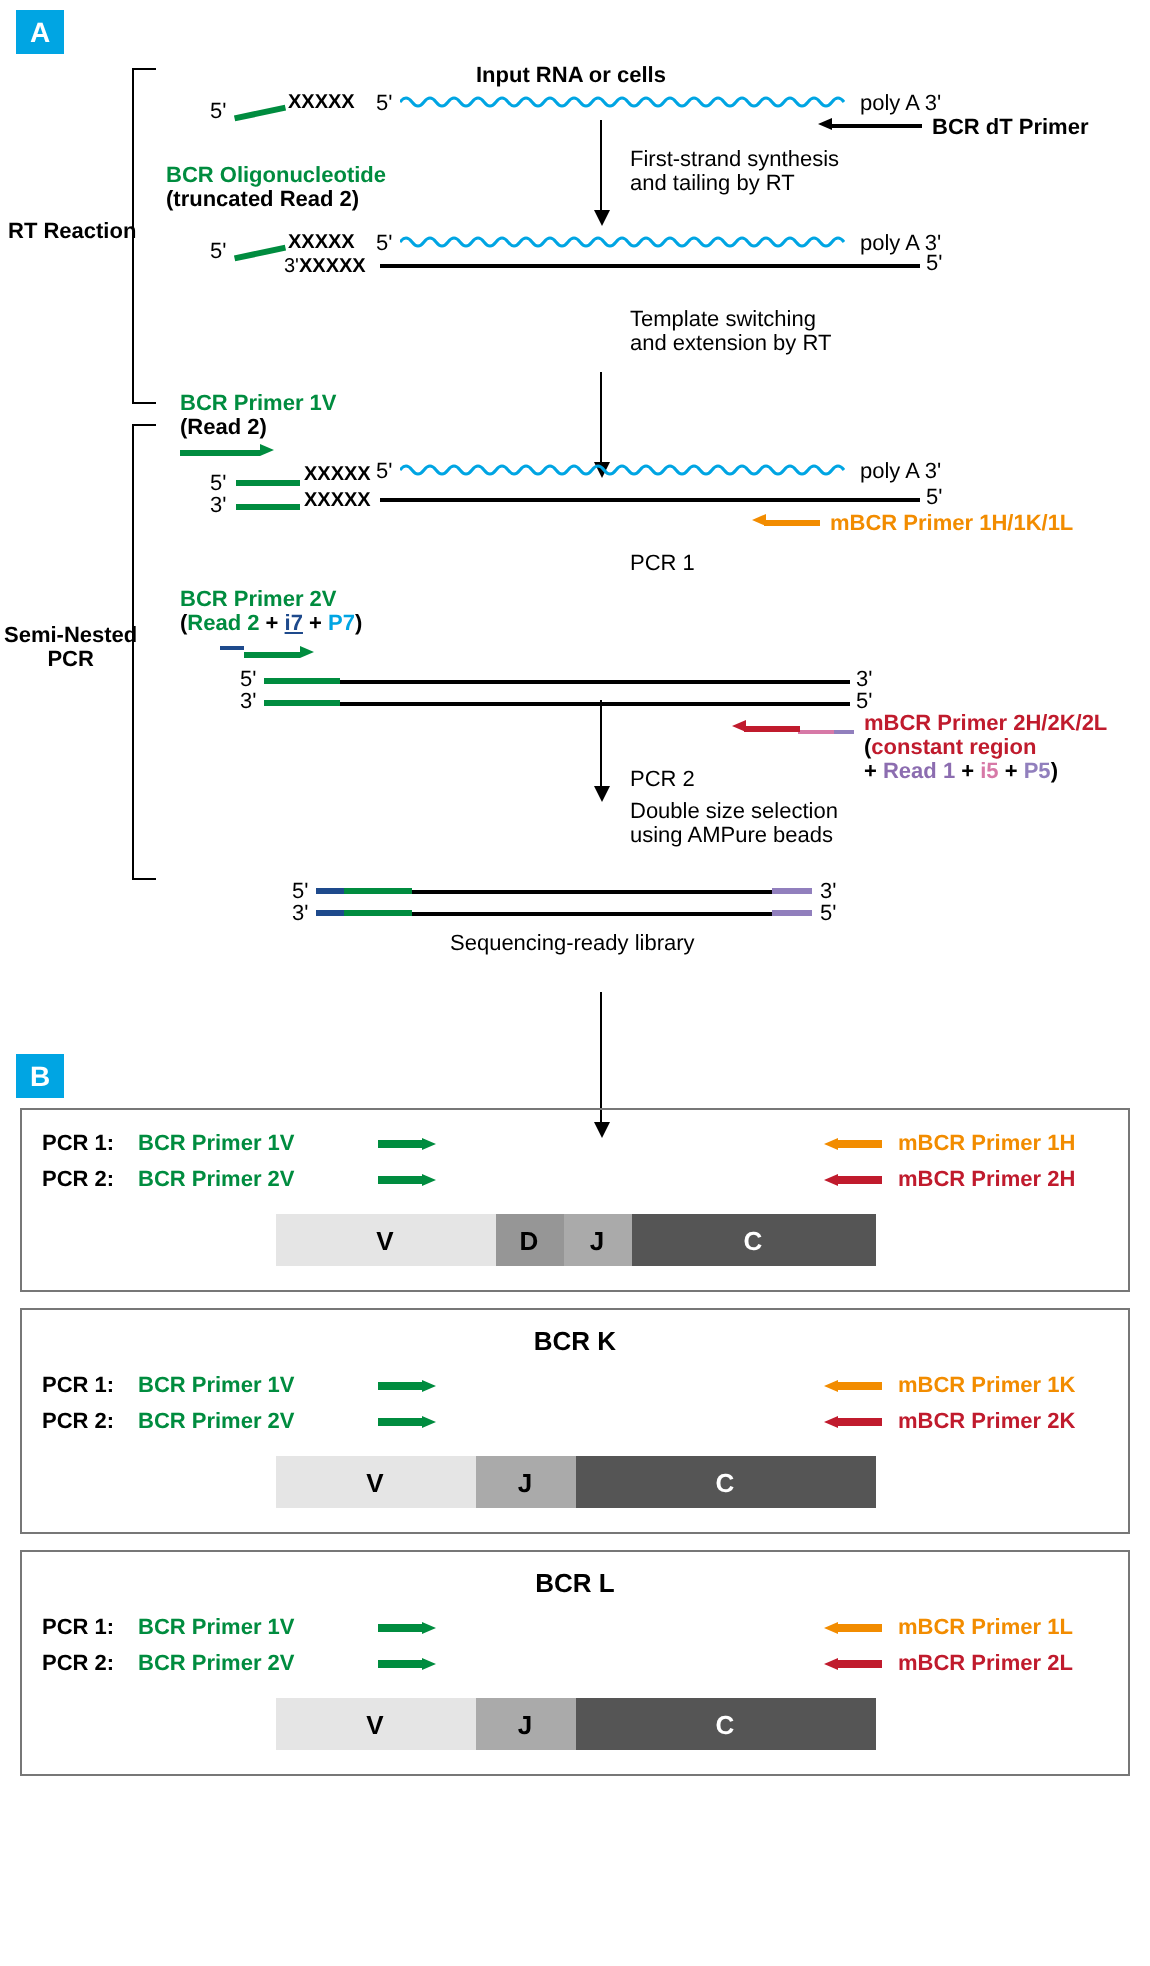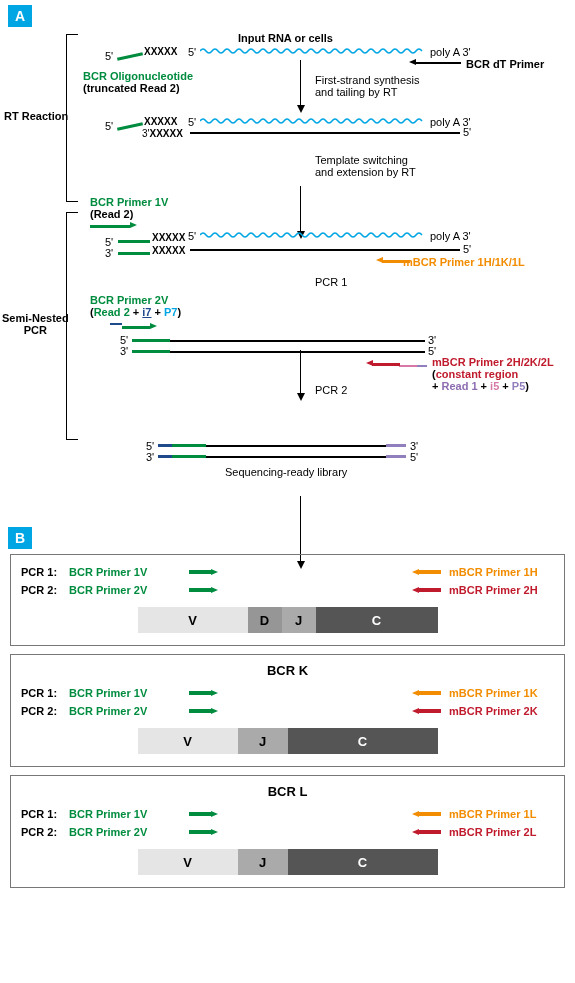--- a/index.html
+++ b/index.html
@@ -64,21 +64,21 @@
 
     <div class="abs bracket" style="left:66px; top:2px; height:168px; width:12px;"></div>
     <div class="abs bold" style="left:4px; top:78px;">RT Reaction</div>
 
     <div class="abs bracket" style="left:66px; top:180px; height:228px; width:12px;"></div>
     <div class="abs bold" style="left:2px; top:280px; white-space:pre; text-align:center;">Semi-Nested
 PCR</div>
 
     <div class="abs bold" style="left:238px; top:0px;">Input RNA or cells</div>
 
-    <div class="abs" style="left:83px; top:38px;">
+    <div class="abs" style="left:83px; top:50px;">
       <span class="bold green">BCR Oligonucleotide</span><br>
       <span class="bold">(truncated Read 2)</span>
     </div>
 
     <div class="abs" style="left:105px; top:18px;">5'</div>
     <div class="abs green-line" style="left:117px; top:23px; width:26px; transform:rotate(-12deg);"></div>
     <div class="abs xxxxx" style="left:144px; top:14px;">XXXXX</div>
 
     <div class="abs" style="left:188px; top:14px;">5'</div>
     <svg class="abs" style="left:200px; top:15px;" width="225" height="8">
@@ -132,21 +132,21 @@
     <div class="abs" style="left:430px; top:198px;">poly A 3'</div>
 
     <div class="abs" style="left:105px; top:215px;">3'</div>
     <div class="abs green-line" style="left:118px; top:220px; width:32px;"></div>
     <div class="abs xxxxx" style="left:152px; top:213px;">XXXXX</div>
     <div class="abs dark-line" style="left:190px; top:217px; width:270px;"></div>
     <div class="abs" style="left:463px; top:211px;">5'</div>
 
     <div class="abs" style="left:382px; top:228px; width:28px; height:3px; background:#f28c00;"></div>
     <div class="abs arrow-l-o" style="left:376px; top:225px;"></div>
-    <div class="abs bold orange" style="left:403px; top:224px;">mBCR Primer 1H/1K/1L</div>
+    <div class="abs bold orange" style="left:415px; top:224px;">mBCR Primer 1H/1K/1L</div>
 
     <div class="abs vert-arrow" style="left:300px; top:226px; height:44px;"></div>
     <div class="abs" style="left:315px; top:244px;">PCR 1</div>
 
     <div class="abs" style="left:90px; top:262px;">
       <span class="bold green">BCR Primer 2V</span><br>
       <span class="bold">
         <span>(</span><span class="green">Read 2</span><span> + </span><span class="dkblue">i7</span><span> + </span><span class="blue">P7</span><span>)</span>
       </span>
     </div>
@@ -169,20 +169,23 @@
     <div class="abs" style="left:372px; top:331px; width:28px; height:3px; background:#c01b2d;"></div>
     <div class="abs arrow-l-r" style="left:366px; top:328px;"></div>
     <div class="abs" style="left:432px; top:324px;">
       <span class="bold red">mBCR Primer 2H/2K/2L</span><br>
       <span class="bold"><span>(</span><span class="red">constant region</span></span><br>
       <span class="bold"><span>+ </span><span class="purple">Read 1</span><span> + </span><span style="color:#d779a7">i5</span><span> + </span><span class="lpurple">P5</span><span>)</span></span>
     </div>
 
     <div class="abs vert-arrow" style="left:300px; top:328px; height:66px;"></div>
     <div class="abs" style="left:315px; top:352px;">PCR 2</div>
+    <div class="abs" style="left:315px; top:368px;">
+      <span>Double size selection</span><br><span>using AMPure beads</span>
+    </div>
 
     <div class="abs" style="left:146px; top:408px;">5'</div>
     <div class="abs" style="left:158px; top:412px; width:14px; height:3px; background:#1e4a8c;"></div>
     <div class="abs green-line" style="left:172px; top:412px; width:34px;"></div>
     <div class="abs dark-line" style="left:206px; top:413px; width:180px;"></div>
     <div class="abs" style="left:386px; top:412px; width:20px; height:3px; background:#917fbd;"></div>
     <div class="abs" style="left:410px; top:408px;">3'</div>
 
     <div class="abs" style="left:146px; top:419px;">3'</div>
     <div class="abs" style="left:158px; top:423px; width:14px; height:3px; background:#1e4a8c;"></div>

